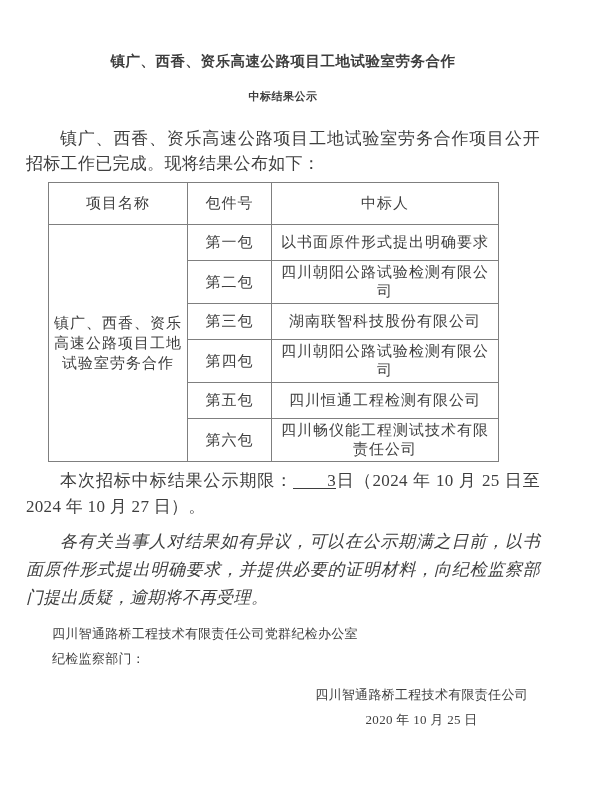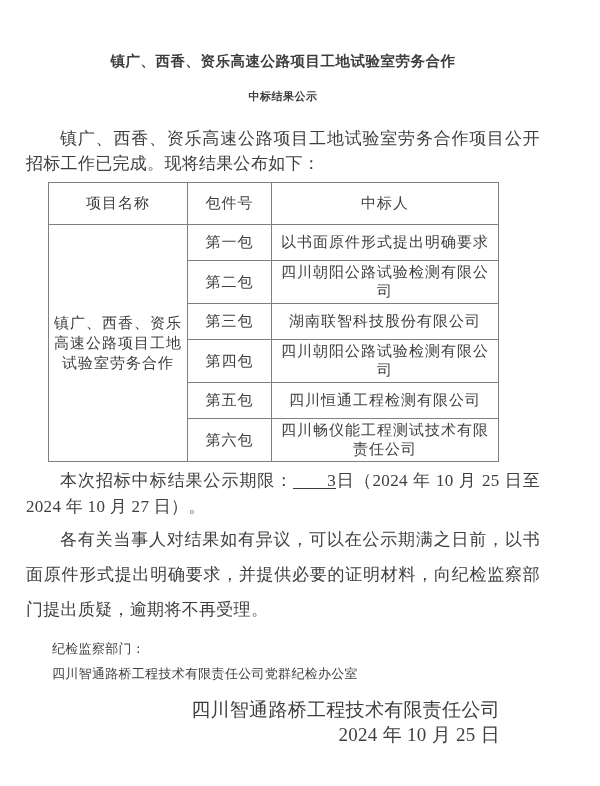--- a/index.html
+++ b/index.html
@@ -65,35 +65,35 @@
   .result-table .data-row td { height: 36px; }
   .project-cell { line-height: 20px; padding: 2px 8px; }
   .para-period { margin-top: 6px; line-height: 26px; font-family: Liberation Serif, serif; }
   .underline-days {
     display: inline-block;
     min-width: 34px;
     text-align: center;
     border-bottom: 1px solid #3e3e3e;
     line-height: 15px;
   }
-  .para-objection { margin-top: 2px; line-height: 35px; }
+  .para-objection { margin-top: 8px; line-height: 28px; font-style: italic; }
   .contact-block {
     margin-top: 9px;
     font-size: 13px;
     line-height: 25px;
     letter-spacing: 0.3px;
   }
   .contact-block div { padding-left: 2em; }
   .signature-block {
     margin-top: 11px;
     margin-left: auto;
-    margin-right: 40px;
+    margin-right: 12px;
     width: max-content;
-    text-align: right;
-    font-size: 19px;
+    text-align: center;
+    font-size: 13px;
     line-height: 25px;
     letter-spacing: 0.3px;
   }
 </style>
 </head>
 <body>
 
 <div class="page">
 
   <div class="doc-title">镇广、西香、资乐高速公路项目工地试验室劳务合作</div>
@@ -139,22 +139,22 @@
         <td>四川畅仪能工程测试技术有限责任公司</td>
       </tr>
     </tbody>
   </table>
 
   <p class="para indent para-period"><span>本次招标中标结果公示期限：</span><span class="underline-days">3</span><span>日（2024 年 10 月 25 日至 2024 年 10 月 27 日）。</span></p>
 
   <p class="para indent para-objection">各有关当事人对结果如有异议，可以在公示期满之日前，以书面原件形式提出明确要求，并提供必要的证明材料，向纪检监察部门提出质疑，逾期将不再受理。</p>
 
   <div class="contact-block">
+    <div>四川智通路桥工程技术有限责任公司党群纪检办公室</div>
     <div>纪检监察部门：</div>
-    <div>四川智通路桥工程技术有限责任公司党群纪检办公室</div>
   </div>
 
   <div class="signature-block">
     <div>四川智通路桥工程技术有限责任公司</div>
-    <div>2024 年 10 月 25 日</div>
+    <div>2020 年 10 月 25 日</div>
   </div>
 
 </div>
 
 </body></html>

